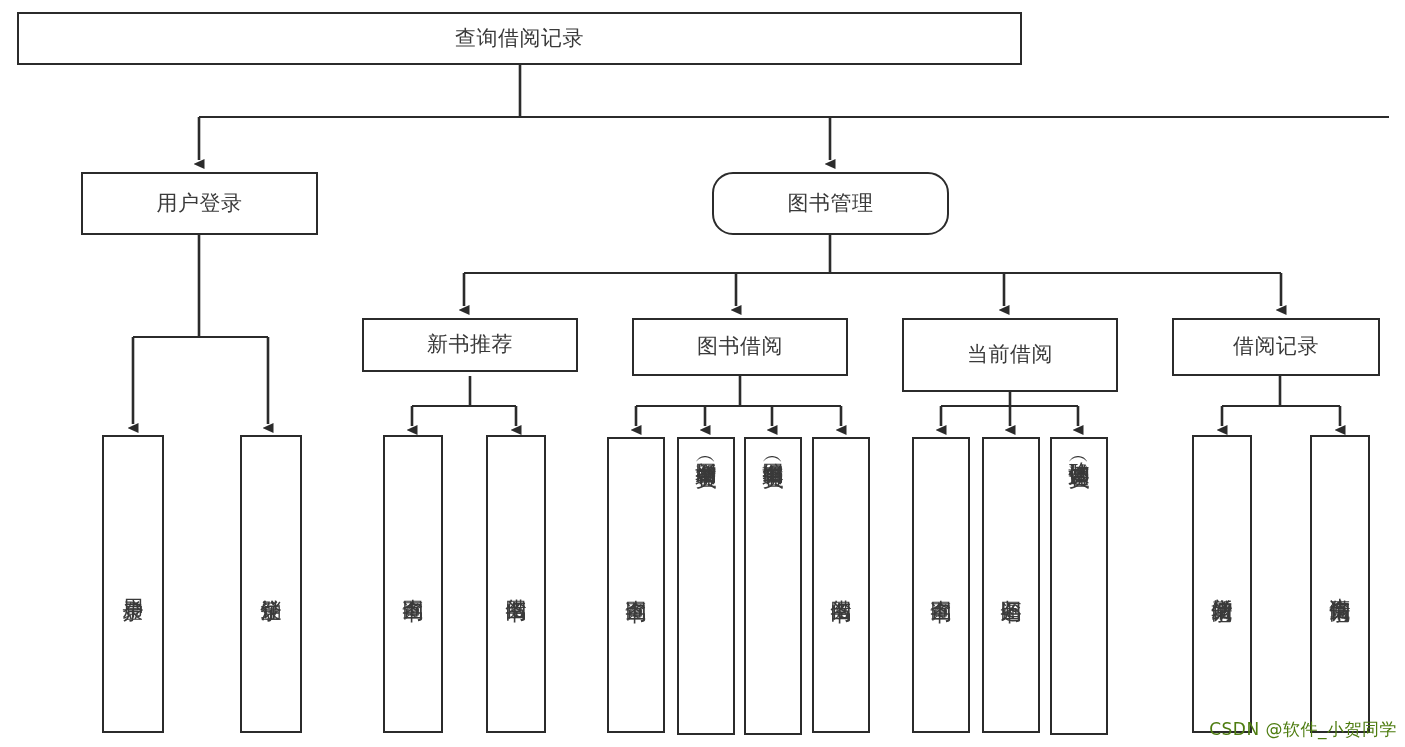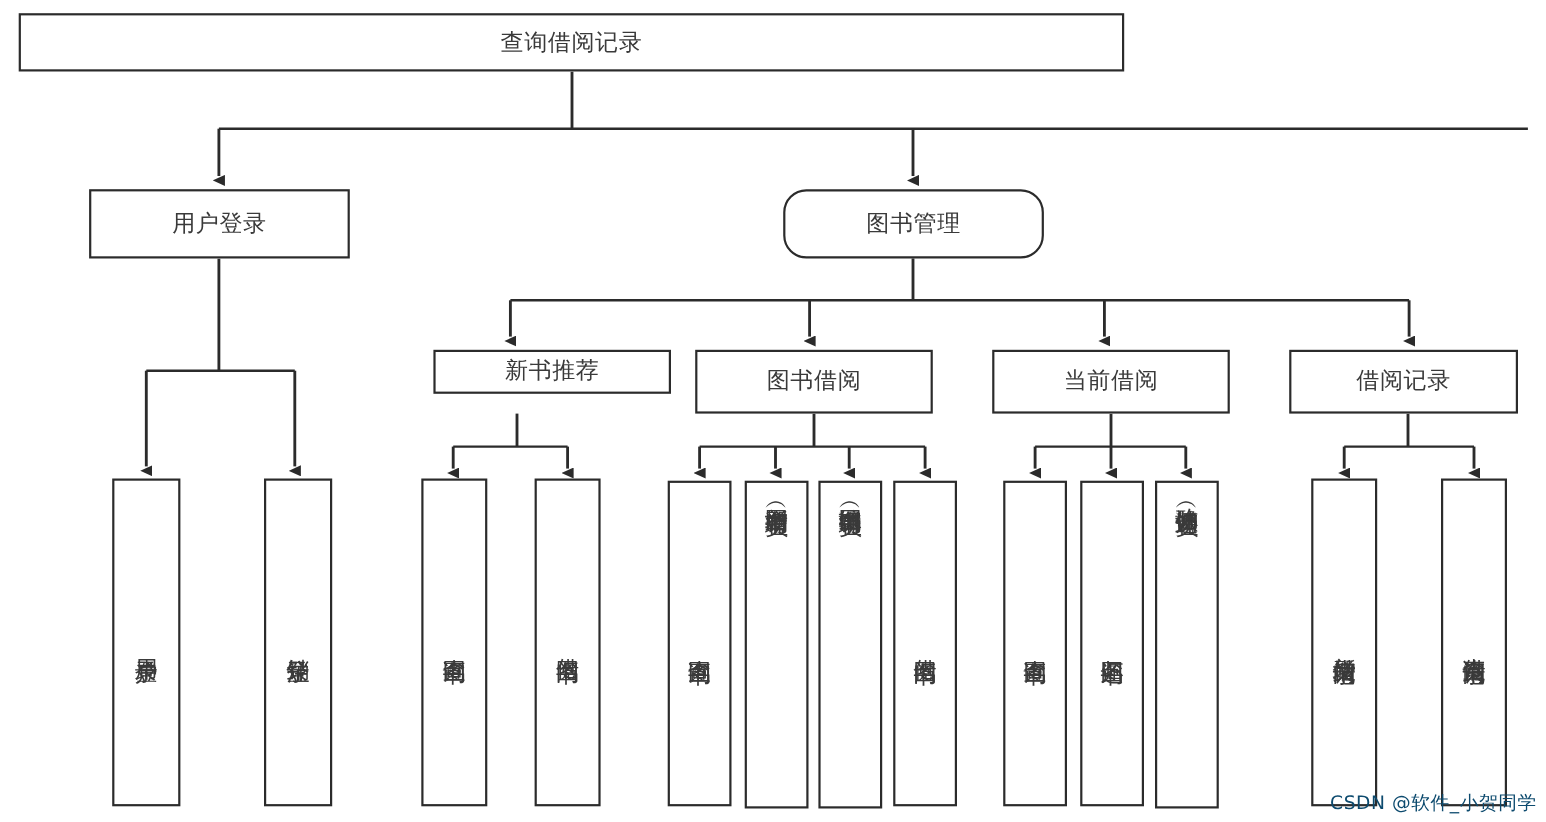--- a/index.html
+++ b/index.html
@@ -62,21 +62,21 @@
     writing-mode: vertical-rl;
     text-orientation: upright;
     font-size: 21px;
     line-height: 1.05;
     letter-spacing: 1px;
   }
   #watermark {
     position: absolute;
     right: 8px;
     bottom: 6px;
-    color: #0c4a6e;
+    color: #4d7c0f;
     font-size: 17px;
     letter-spacing: 0.5px;
     white-space: nowrap;
     user-select: none;
   }
 </style>
 </head>
 <body>
 
 <div id="diagram-root">
@@ -135,27 +135,27 @@
     <span class="node-label">查询借阅记录</span>
   </div>
 
   <div class="node horiz" style="left:81px; top:172px; width:237px; height:63px;">
     <span class="node-label">用户登录</span>
   </div>
   <div class="node horiz" style="left:712px; top:172px; width:237px; height:63px;border-radius:21px;">
     <span class="node-label">图书管理</span>
   </div>
 
-  <div class="node horiz" style="left:362px; top:318px; width:216px; height:40px;margin-left:32px;">
+  <div class="node horiz" style="left:362px; top:318px; width:216px; height:54px;">
     <span class="node-label">新书推荐</span>
   </div>
   <div class="node horiz" style="left:632px; top:318px; width:216px; height:58px;">
     <span class="node-label">图书借阅</span>
   </div>
-  <div class="node horiz" style="left:902px; top:318px; width:216px; height:58px;">
+  <div class="node horiz" style="left:902px; top:318px; width:216px; height:74px;">
     <span class="node-label">当前借阅</span>
   </div>
   <div class="node horiz" style="left:1172px; top:318px; width:208px; height:58px;">
     <span class="node-label">借阅记录</span>
   </div>
 
   <div class="node vert centered" style="left:102px; top:435px; width:62px; height:298px;">
     <span class="node-label">用户登录</span>
   </div>
   <div class="node vert centered" style="left:240px; top:435px; width:62px; height:298px;">

